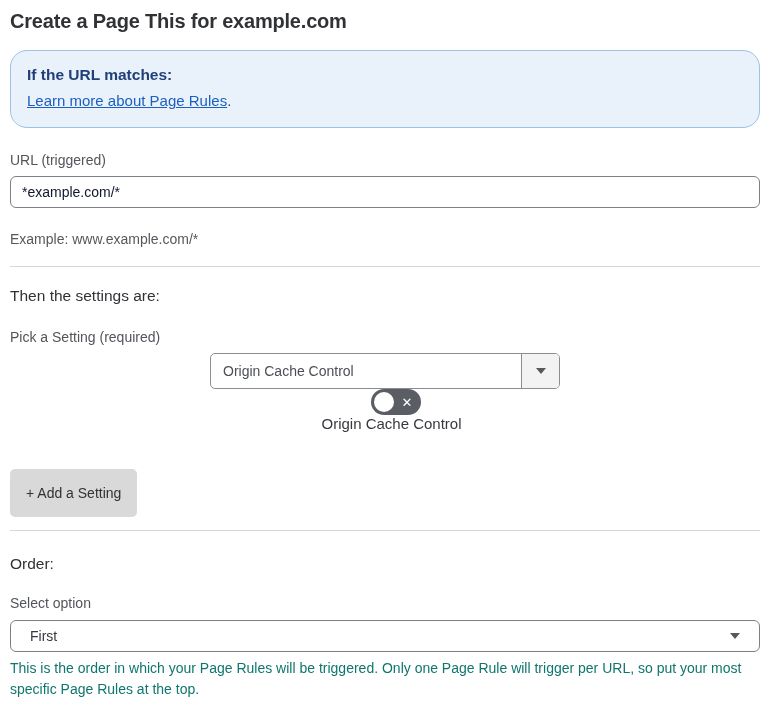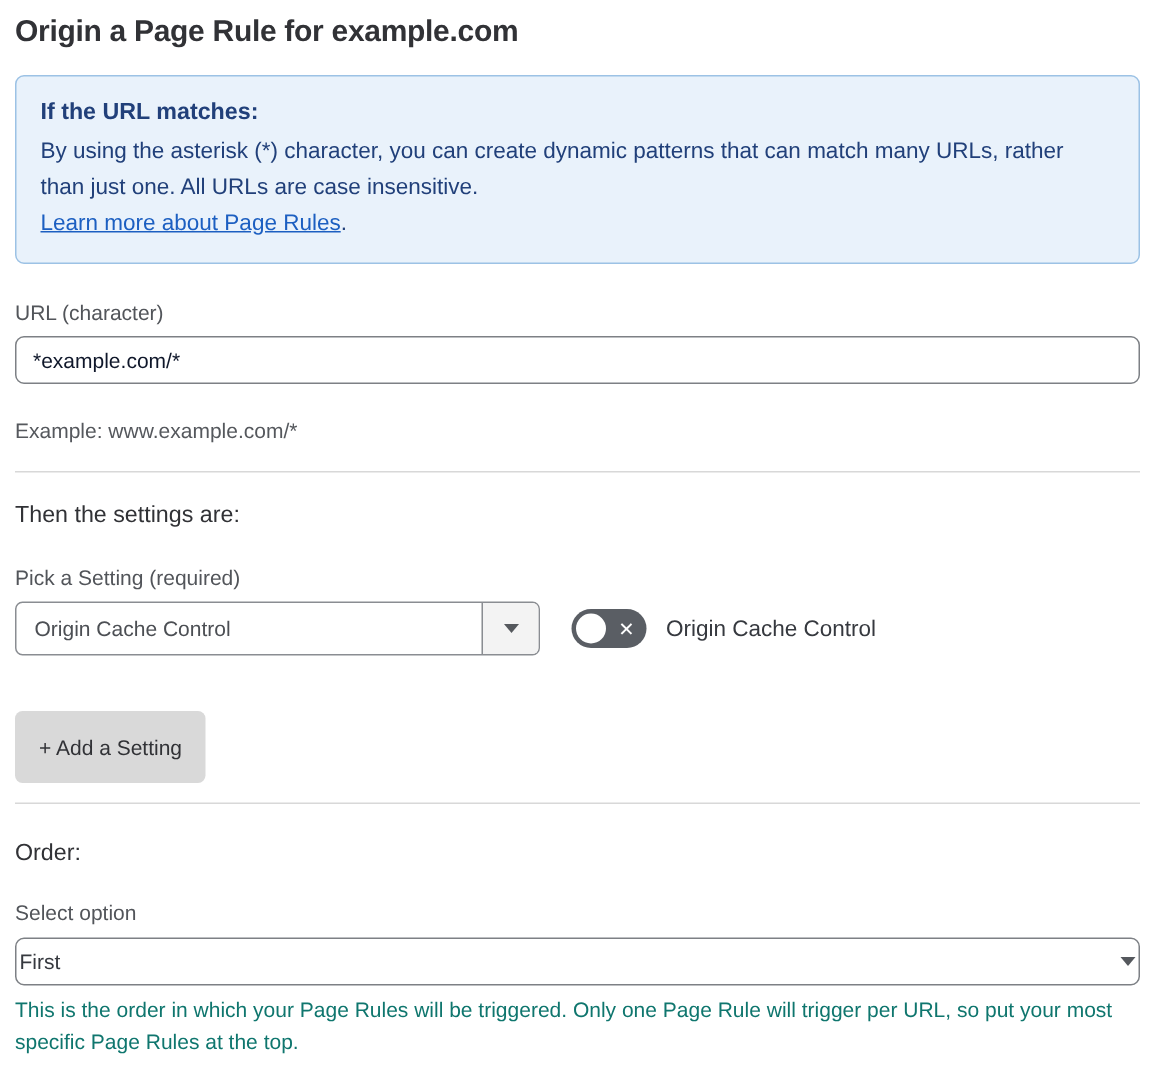--- a/index.html
+++ b/index.html
@@ -16,21 +16,21 @@
     color: #313236;
     letter-spacing: -0.2px;
     margin-top: 2px;
   }
 
   
   .info-box {
     margin-top: 17px;
     background: #e9f2fb;
     border: 1px solid #9cc2e5;
-    border-radius: 6px;
+    border-radius: 17px;
     padding: 12px 16px 14px 16px;
     color: #21407a;
     font-size: 15px;
     line-height: 24px;
   }
   .info-box .info-heading {
     font-weight: 700;
     font-size: 15.5px;
     margin-bottom: 2px;
   }
@@ -79,20 +79,21 @@
     font-size: 15.5px;
     font-weight: 400;
     color: #313236;
   }
 
   
   .setting-row {
     margin-top: 8px;
     display: flex;
     align-items: center;
+    flex-direction: column;
   }
   .custom-select {
     width: 350px;
     height: 36px;
     border: 1px solid #8a8d92;
     border-radius: 5px;
     display: flex;
     align-items: stretch;
     background: #ffffff;
     cursor: pointer;
@@ -181,21 +182,21 @@
   .order-select {
     margin-top: 9px;
     width: 100%;
     height: 32px;
     border: 1px solid #7d8085;
     border-radius: 6px;
     background: #ffffff;
     display: flex;
     align-items: center;
     justify-content: space-between;
-    padding: 0 2px;
+    padding: 0 19px;
     cursor: pointer;
   }
   .order-select .select-value {
     font-size: 14px;
     color: #36393f;
   }
   .order-helper {
     margin-top: 6px;
     font-size: 14px;
     line-height: 21px;
@@ -208,29 +209,28 @@
     display: flex;
     align-items: center;
     gap: 11px;
   }
 </style>
 </head>
 <body>
 
 
 
-<h1 class="page-title">Origin a Page Rule for example.com</h1>
+<h1 class="page-title">Create a Page This for example.com</h1>
 
 <div class="info-box">
   <div class="info-heading">If the URL matches:</div>
-  <div class="info-body">By using the asterisk (*) character, you can create dynamic patterns that can match many URLs, rather than just one. All URLs are case insensitive.</div>
   <div><a class="info-link">Learn more about Page Rules</a><span>.</span></div>
 </div>
 
-<div class="field-label">URL (character)</div>
+<div class="field-label">URL (triggered)</div>
 <input class="text-input" type="text" value="*example.com/*" style="">
 <div class="helper-text">Example: www.example.com/*</div>
 
 <hr class="divider">
 
 <div class="section-heading">Then the settings are:</div>
 
 <div class="field-label">Pick a Setting (required)</div>
 
 <div class="setting-row">

